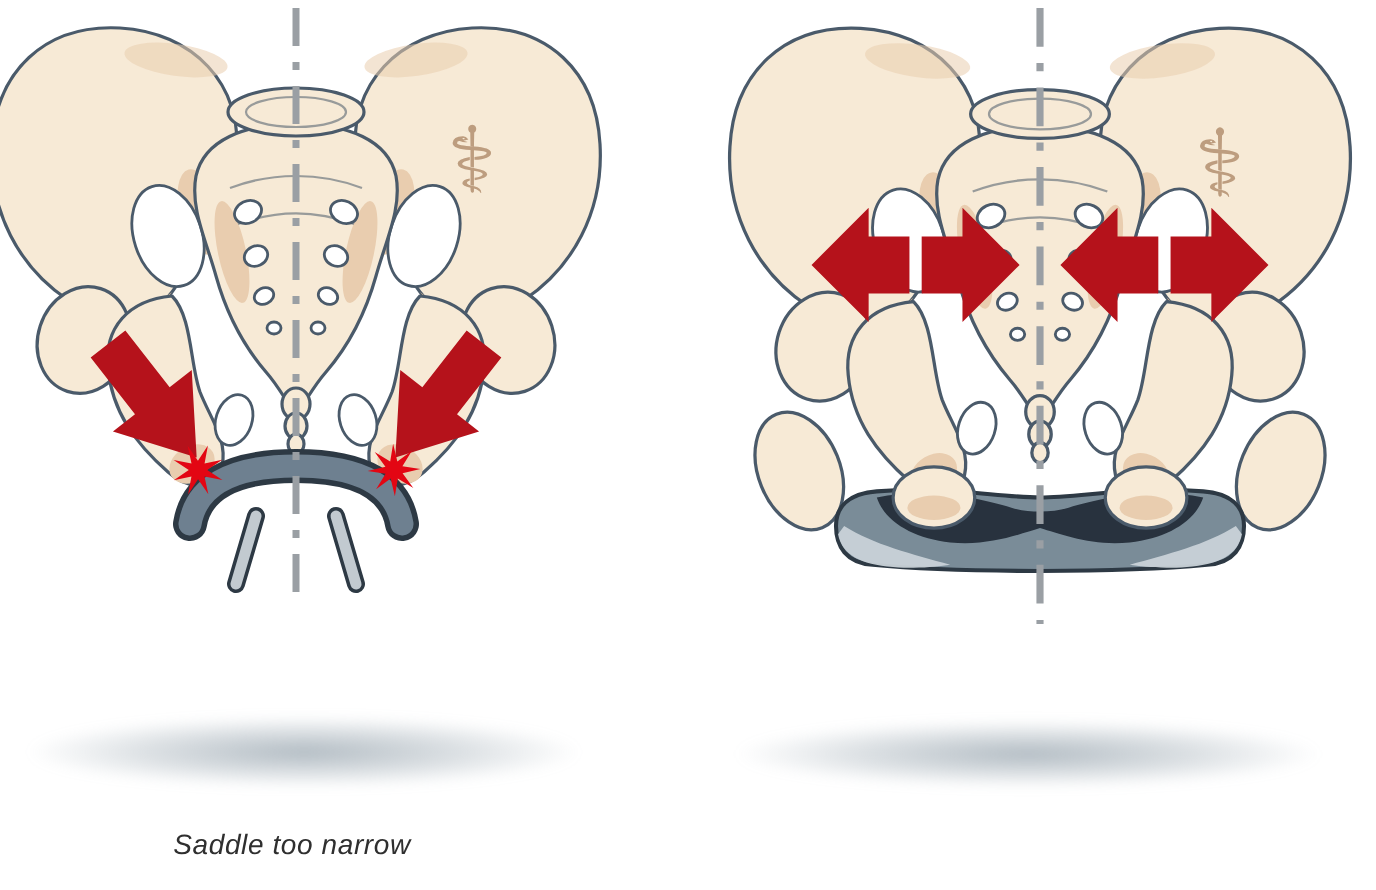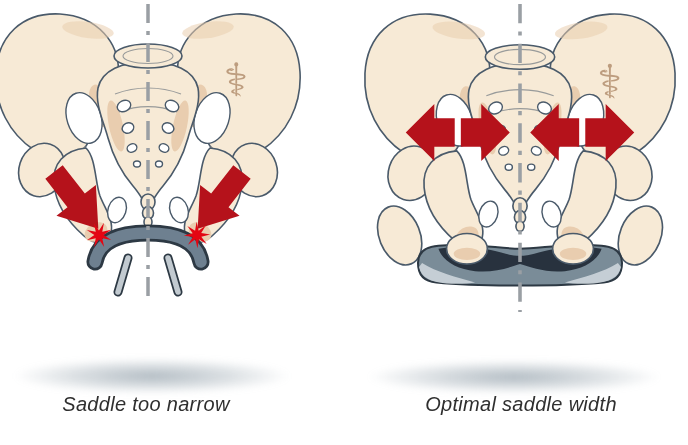--- a/index.html
+++ b/index.html
@@ -29,22 +29,22 @@
   .rail-light{stroke:var(--rail-light);stroke-width:5.5;stroke-linecap:round;}
   .saddle-body{fill:var(--saddle-body);stroke:var(--saddle-dark);stroke-width:2;stroke-linejoin:round;}
   .saddle-top{fill:var(--saddle-top-dark);}
   .saddle-hl{fill:var(--saddle-highlight);opacity:.95;}
   .caduceus{fill:var(--watermark-tan);opacity:.85;font-size:46px;
             font-family:"DejaVu Sans",sans-serif;}
   .ground-shadow{position:absolute;border-radius:50%;
     background:radial-gradient(ellipse at center, rgba(128,144,156,.6) 0%,
                rgba(128,144,156,.28) 40%, rgba(128,144,156,0) 70%);
     filter:blur(3px);}
-  .caption{position:absolute;top:392px;transform:translateX(-50%);
-    font-style:italic;font-size:20px;line-height:1.2;color:var(--caption-color);
+  .caption{position:absolute;top:414px;transform:translateX(-50%);
+    font-style:italic;font-size:14px;line-height:1.2;color:var(--caption-color);
     letter-spacing:.3px;white-space:nowrap;}
 </style>
 </head>
 <body>
 
 <div class="stage">
 
   <div class="panel panel-left">
     <svg width="344" height="345" viewBox="0 0 344 345">
       <defs>
@@ -161,16 +161,15 @@
 
         <line class="axis" x1="0" y1="-2" x2="0" y2="300"></line>
 
         <use href="#width-arrow" transform="translate(-112,124)"></use>
         <use href="#width-arrow" transform="translate(-10,124) scale(-1,1)"></use>
         <use href="#width-arrow" transform="translate(112,124) scale(-1,1)"></use>
         <use href="#width-arrow" transform="translate(10,124)"></use>
       </g>
     </svg>
     <div class="ground-shadow" style="left:22px;top:360px;width:296px;height:34px;"></div>
-    <div class="caption" style="left:177px;">Optimal saddle width</div>
   </div>
 
 </div>
 
 </body></html>

